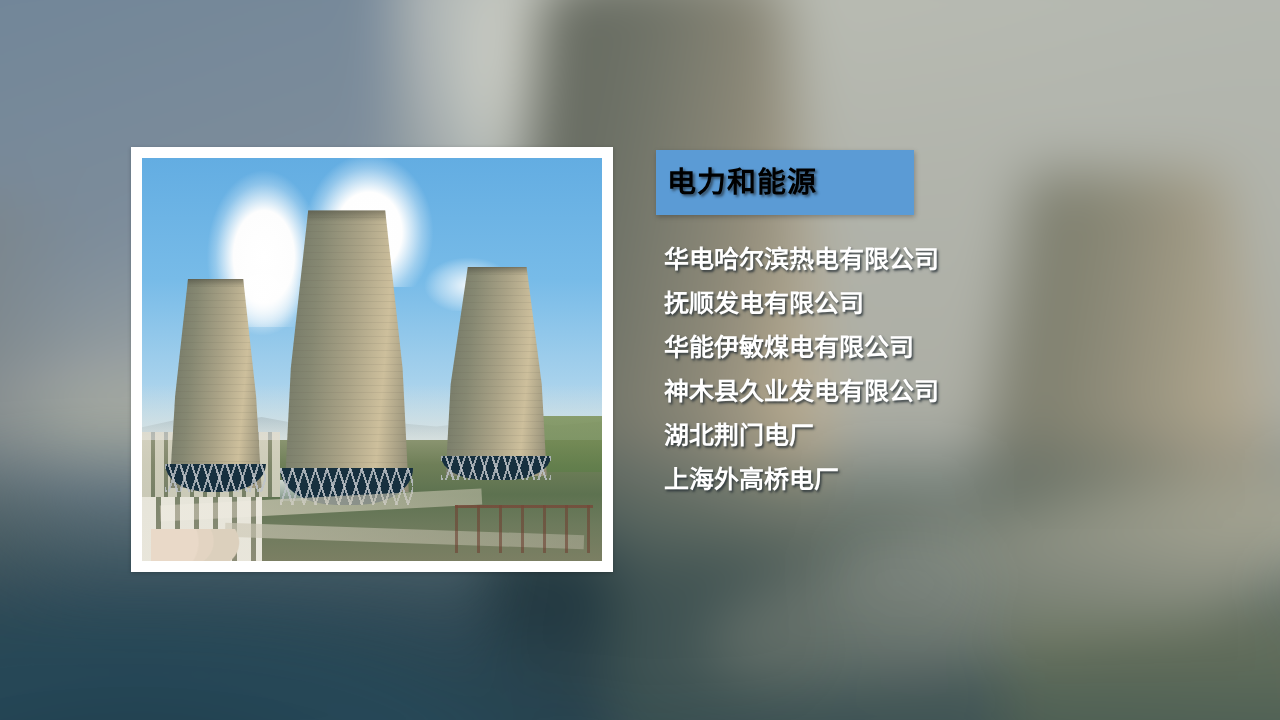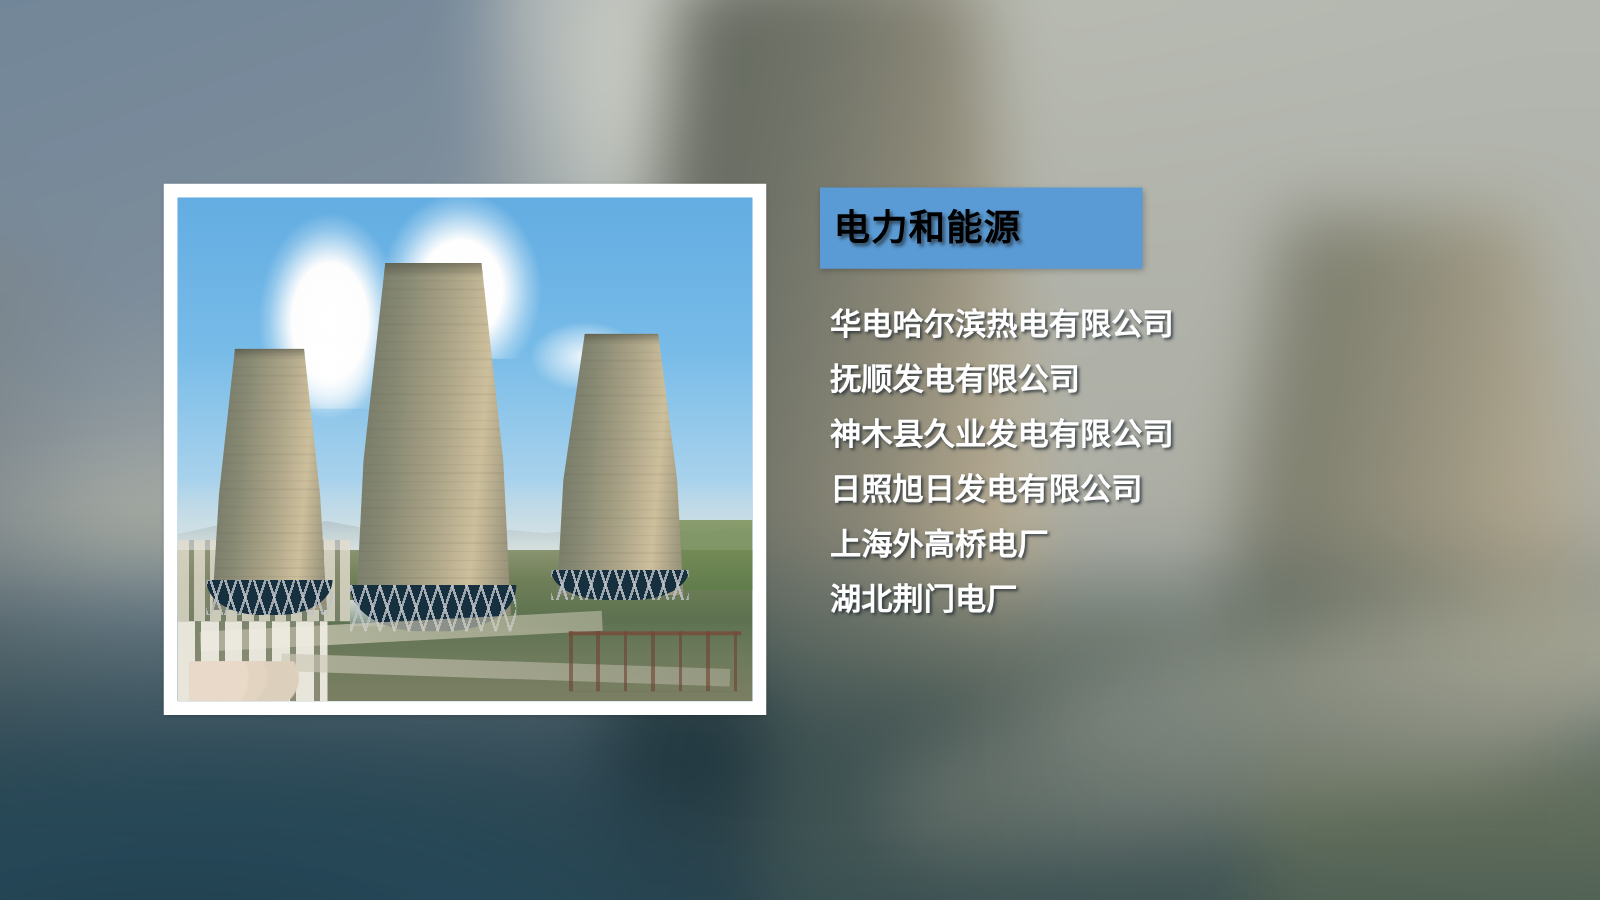--- a/index.html
+++ b/index.html
@@ -367,19 +367,19 @@
     </div>
   </div>
 
   <div class="title-banner">
     <span class="title-text">电力和能源</span>
   </div>
 
   <ul class="company-list">
     <li class="company-item">华电哈尔滨热电有限公司</li>
     <li class="company-item">抚顺发电有限公司</li>
+    <li class="company-item">华能伊敏煤电有限公司</li>
     <li class="company-item">神木县久业发电有限公司</li>
-    <li class="company-item">日照旭日发电有限公司</li>
+    <li class="company-item">湖北荆门电厂</li>
     <li class="company-item">上海外高桥电厂</li>
-    <li class="company-item">湖北荆门电厂</li>
   </ul>
 
 </div>
 
 </body></html>

